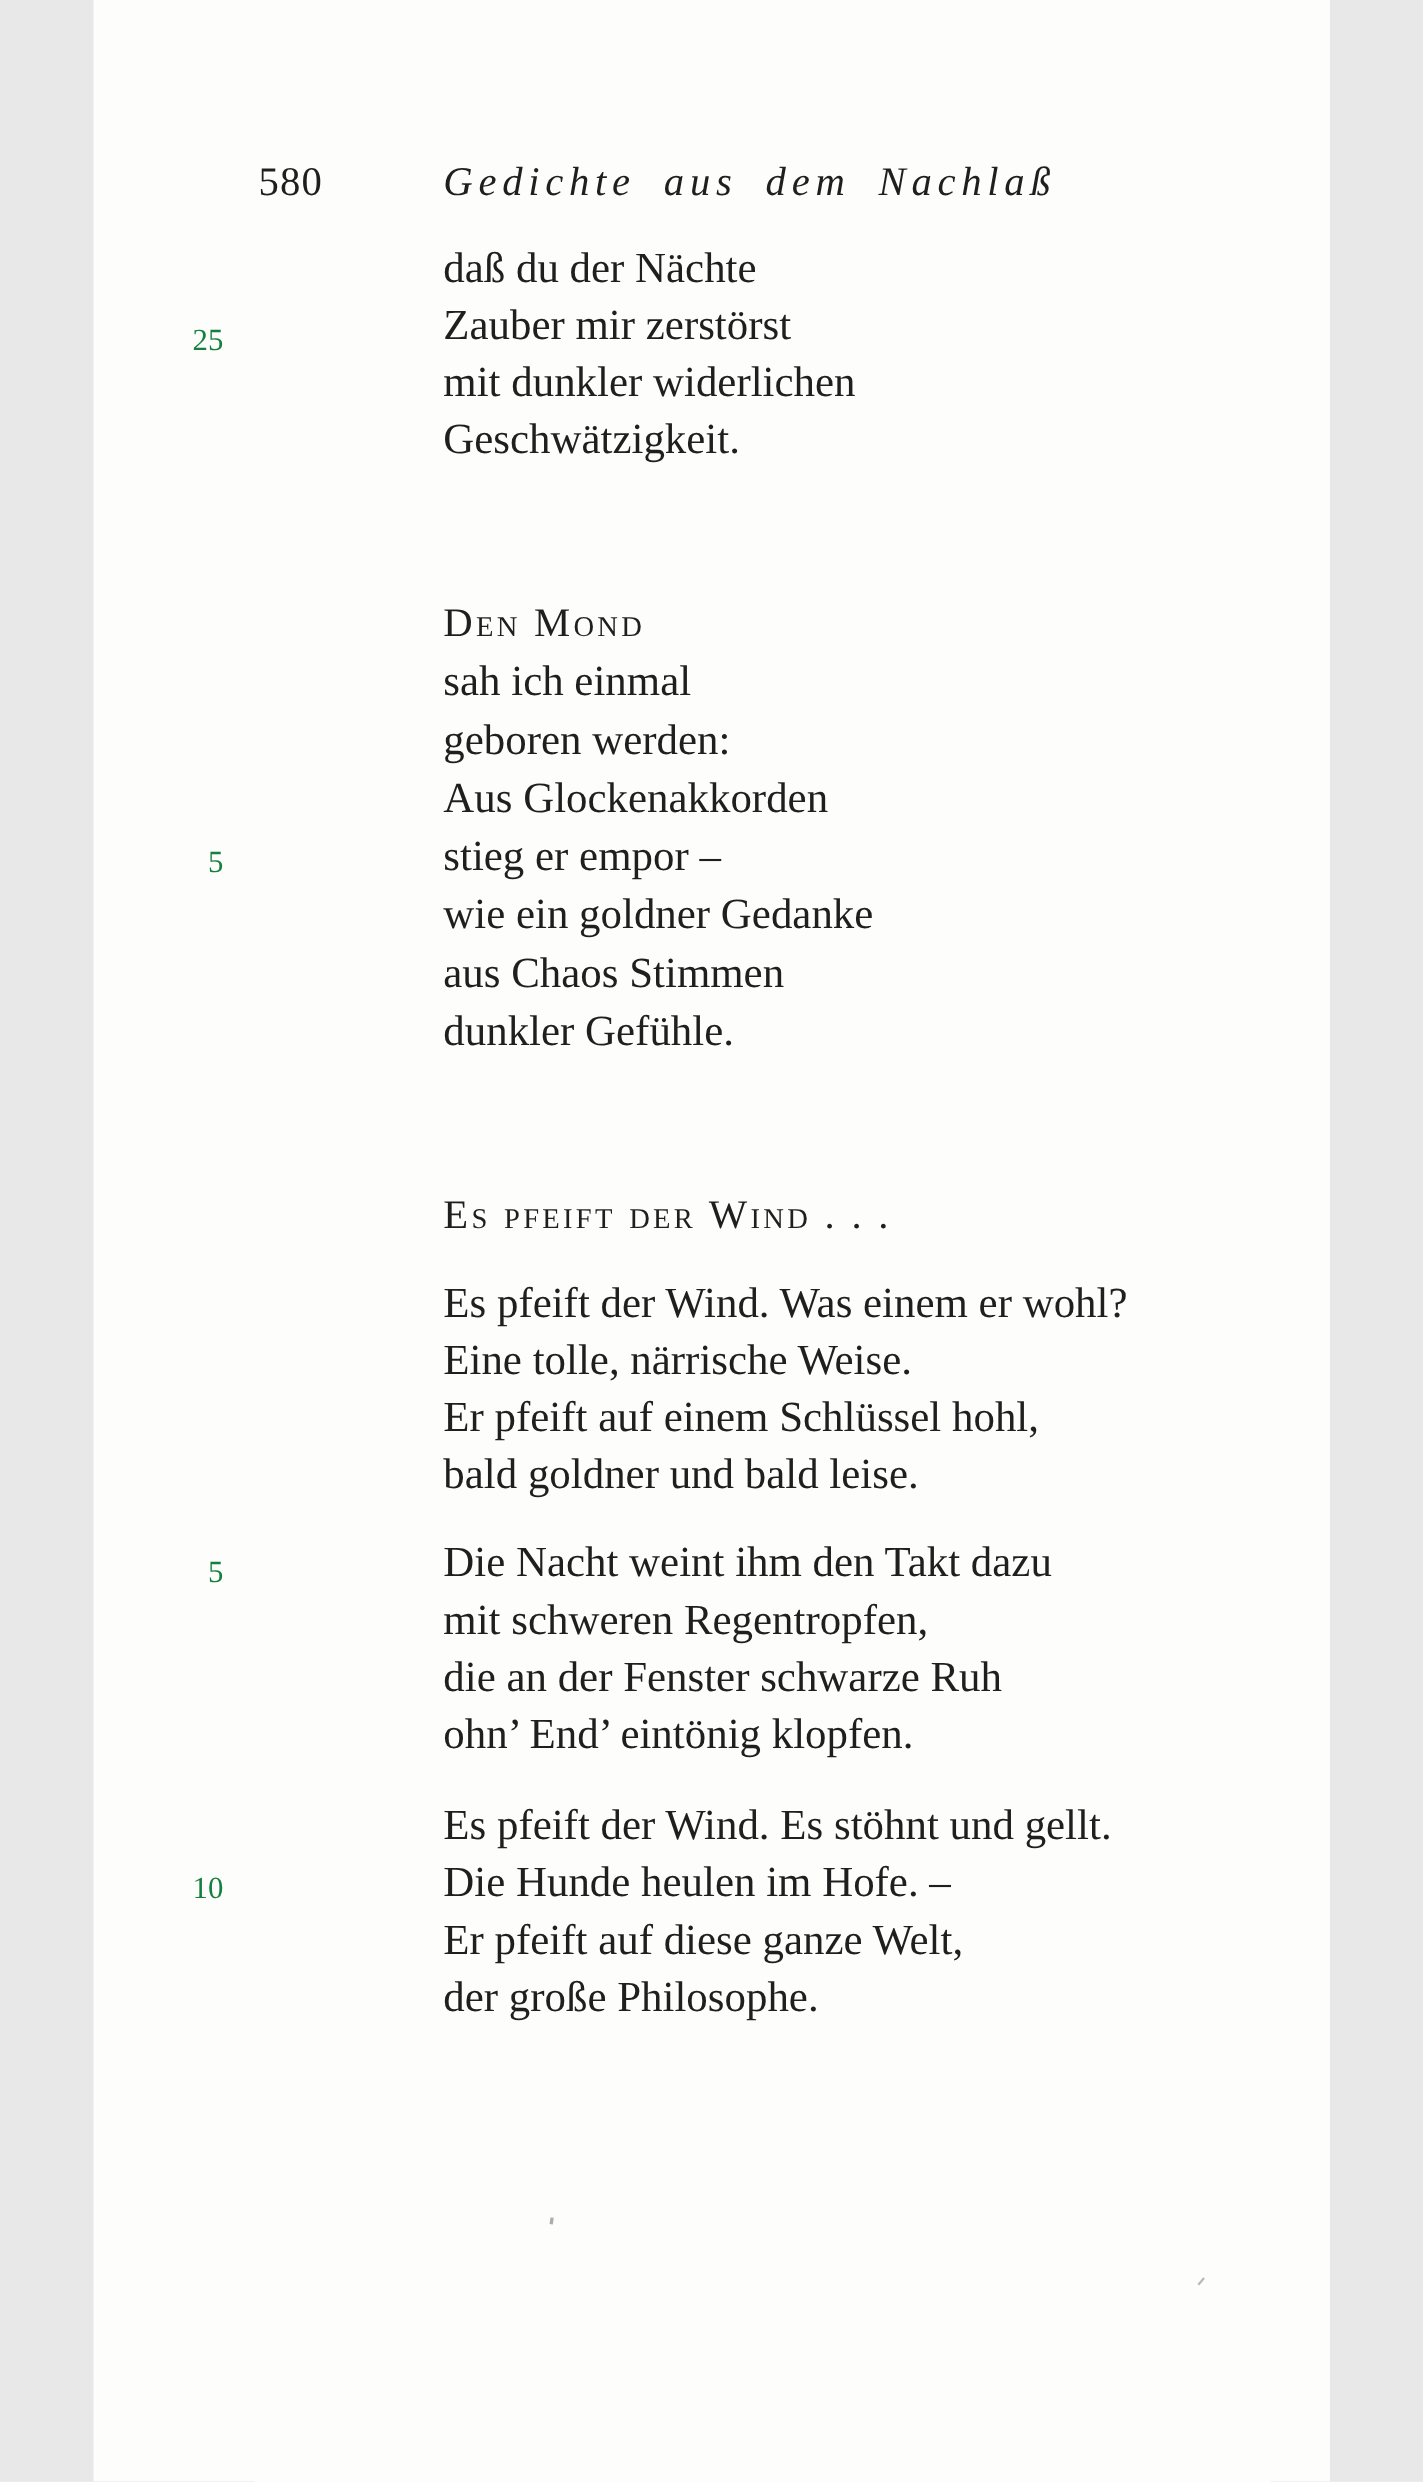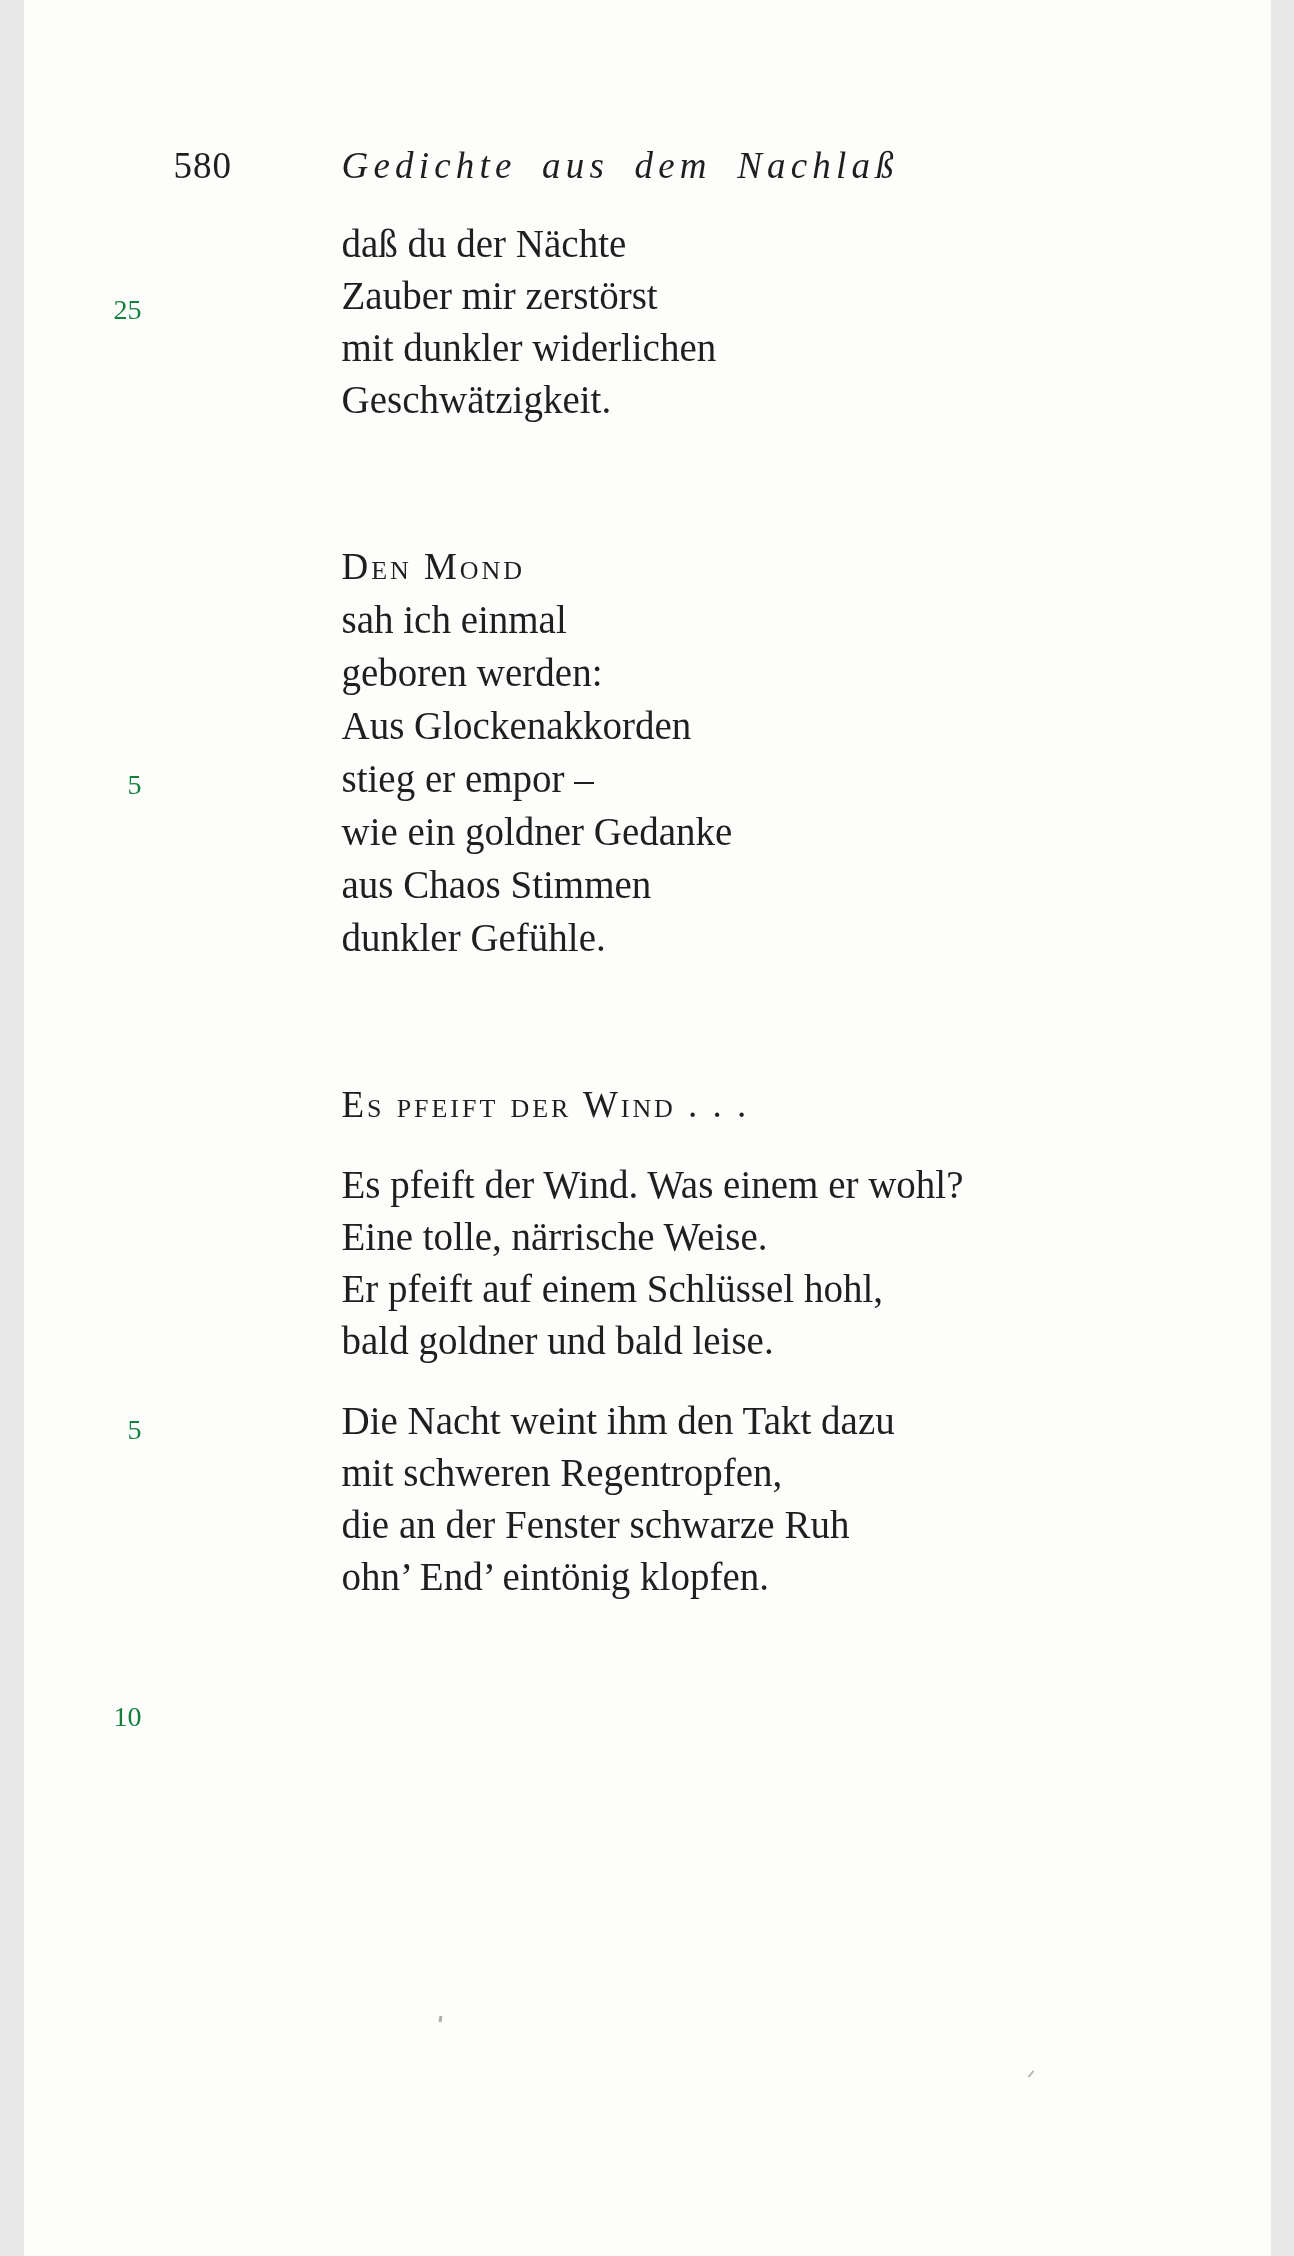--- a/index.html
+++ b/index.html
@@ -2,27 +2,28 @@
 <html lang="de"><head>
 <meta charset="utf-8">
 <style>
   html, body {
     margin: 0;
     padding: 0;
     background: #e8e8e8;
   }
   #page {
     position: relative;
-    width: 1247px;
+    width: 1084px;
     height: 2256px;
     margin: 0 auto;
     background: #fdfdfc;
     color: #1f1f1f;
     font-family: "Liberation Serif", "DejaVu Serif", serif;
     overflow: hidden;
+    padding-left: 40px;
   }
 
   
   .running-header {
     position: absolute;
     top: 144px;
     left: 0;
     width: 100%;
     height: 46px;
   }
@@ -123,17 +124,23 @@
 
   <div class="margin-number" style="top:1412px;">5</div>
   <div class="verse-block" style="top:1395px;">
     <div>Die Nacht weint ihm den Takt dazu</div>
     <div>mit schweren Regentropfen,</div>
     <div>die an der Fenster schwarze Ruh</div>
     <div>ohn’ End’ eintönig klopfen.</div>
   </div>
 
   <div class="margin-number" style="top:1699px;">10</div>
+  <div class="verse-block" style="top:1634px;">
+    <div>Es pfeift der Wind. Es stöhnt und gellt.</div>
+    <div>Die Hunde heulen im Hofe. –</div>
+    <div>Er pfeift auf diese ganze Welt,</div>
+    <div>der große Philosophe.</div>
+  </div>
 
   <div class="speck speck-1" style="left:415px; top:2016px;"></div>
   <div class="speck speck-2" style="left:1006px; top:2070px;"></div>
 
 </div>
 
 </body></html>

